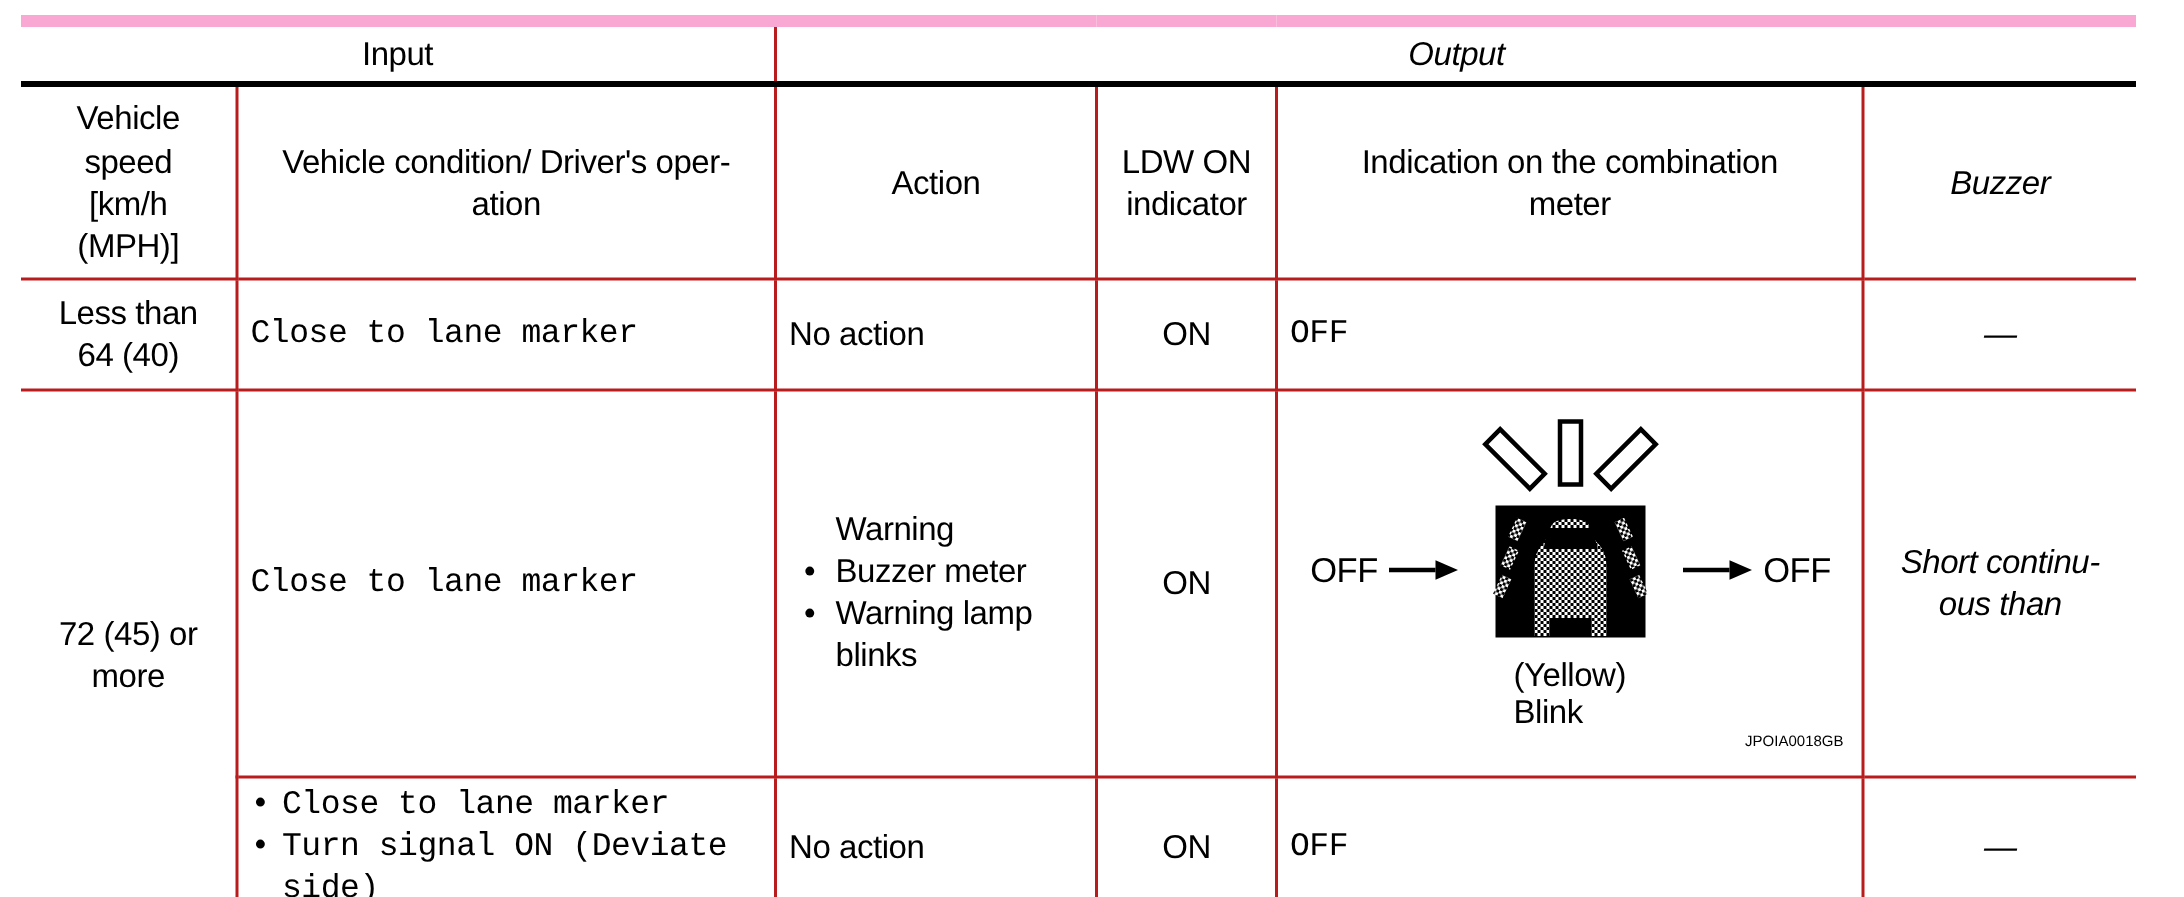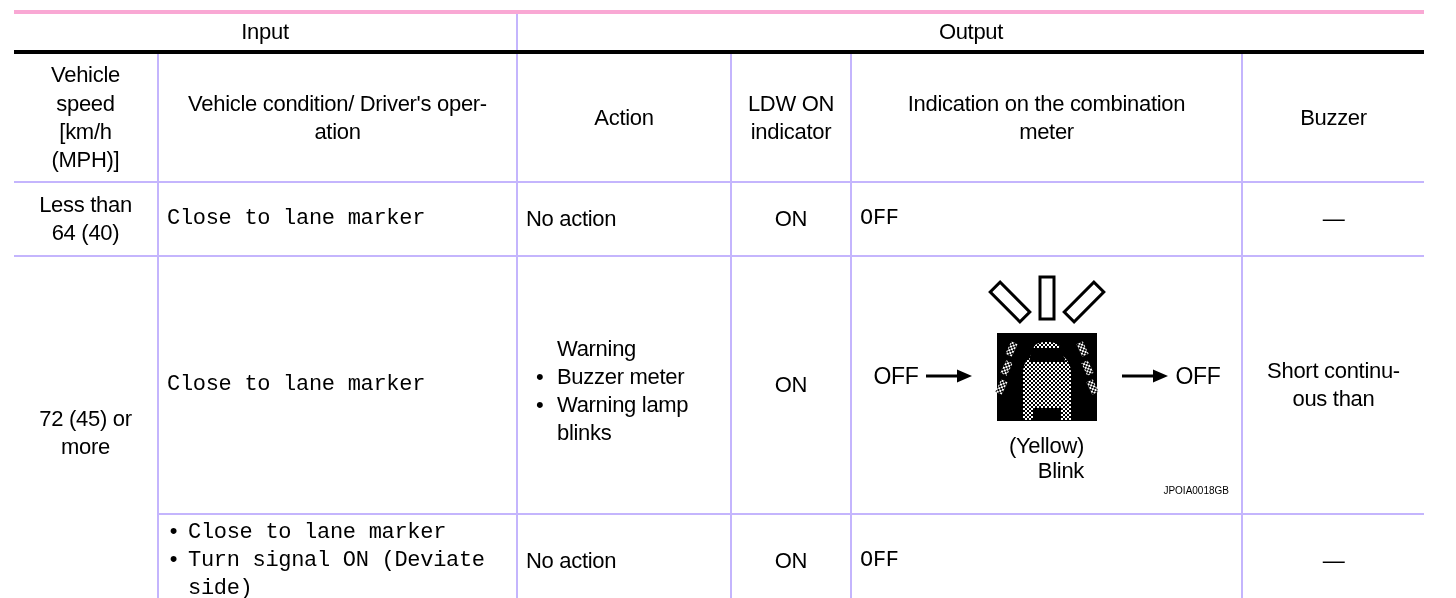--- a/index.html
+++ b/index.html
@@ -21,50 +21,50 @@
     left: 14px;
     top: 10px;
     width: 1410px;
     border-collapse: collapse;
     table-layout: fixed;
     font-size: 22px;
     letter-spacing: -0.3px;
     line-height: 1.28;
   }
   table.spec td {
-    border: 2px solid #c4b5fd;
+    border: 2px solid #b91c1c;
     vertical-align: middle;
     padding: 4px 8px;
     overflow: hidden;
   }
   
   td.no-l { border-left: 0 !important; }
-  td.no-r { border-right: 0 !important; }
-  tr.group-row td { border-top: 4px solid #f9a8d4; border-bottom: 4px solid #000; }
+  td.no-r { border-right: 0 !important; font-style: italic; }
+  tr.group-row td { border-top: 8px solid #f9a8d4; border-bottom: 4px solid #000; }
   tr.last-row td { border-bottom: 4px solid #000; }
 
   .c { text-align: center; }
   .l { text-align: left; }
   .pre { white-space: pre-line; }
   td.pad-l { padding-left: 13px; font-family: Liberation Mono, monospace; }
   td.pad-a { padding-left: 9px; }
 
   
   .blist { display: block; }
   .bitem { display: flex; align-items: flex-start; }
   .bmark { width: 21px; flex: 0 0 21px; text-align: left; }
   .btext { white-space: pre-line; }
   .warn-block { padding-left: 10px; }
   .warn-title { padding-left: 21px; margin-top: 12px; }
 
   
   td.meter-cell { padding: 2px 4px; }
   .meter-fig { display: flex; flex-direction: column; align-items: center; }
   .meter-caption {
-    text-align: right;
+    text-align: left;
     line-height: 1.15;
     margin-top: 10px;
     white-space: pre-line;
   }
   .meter-code {
     align-self: flex-end;
     font-size: 10px;
     letter-spacing: 0;
     margin-right: 4px;
     margin-top: 1px;

